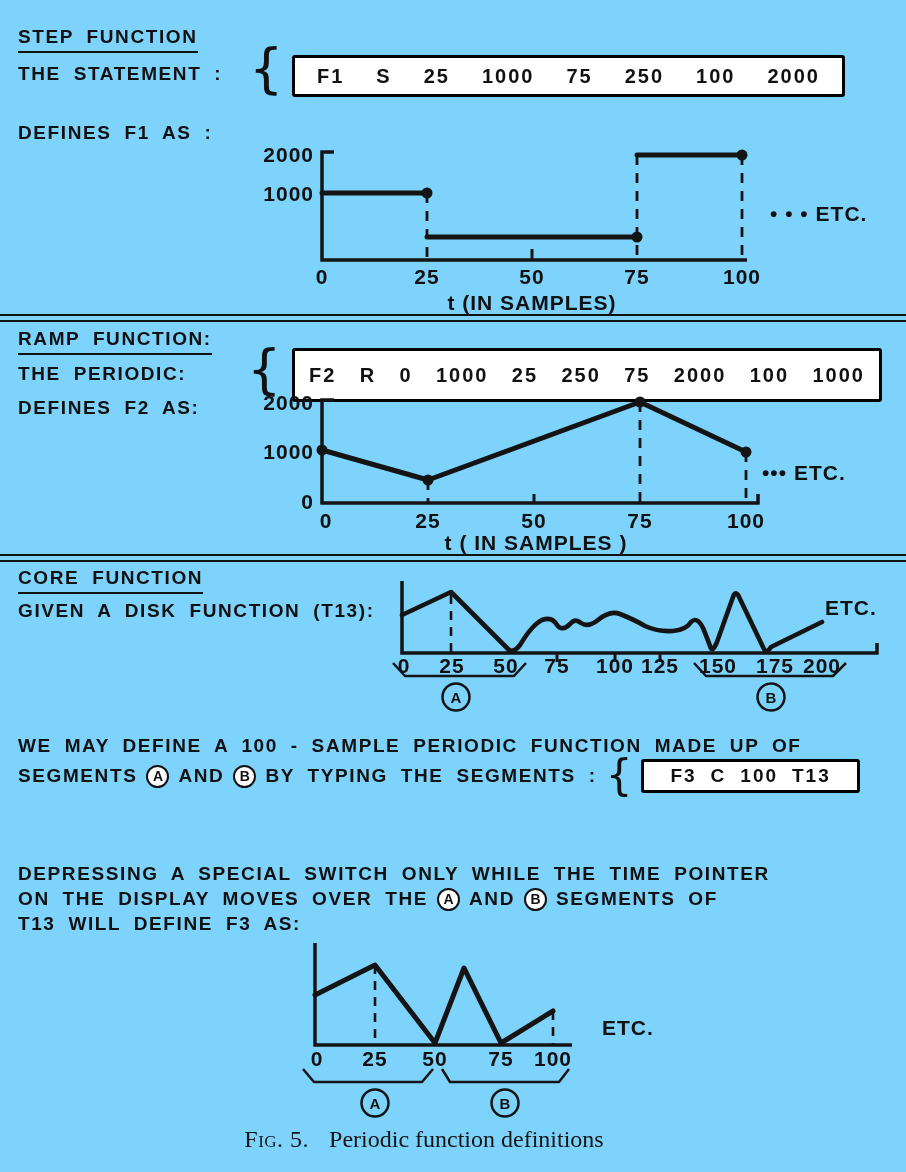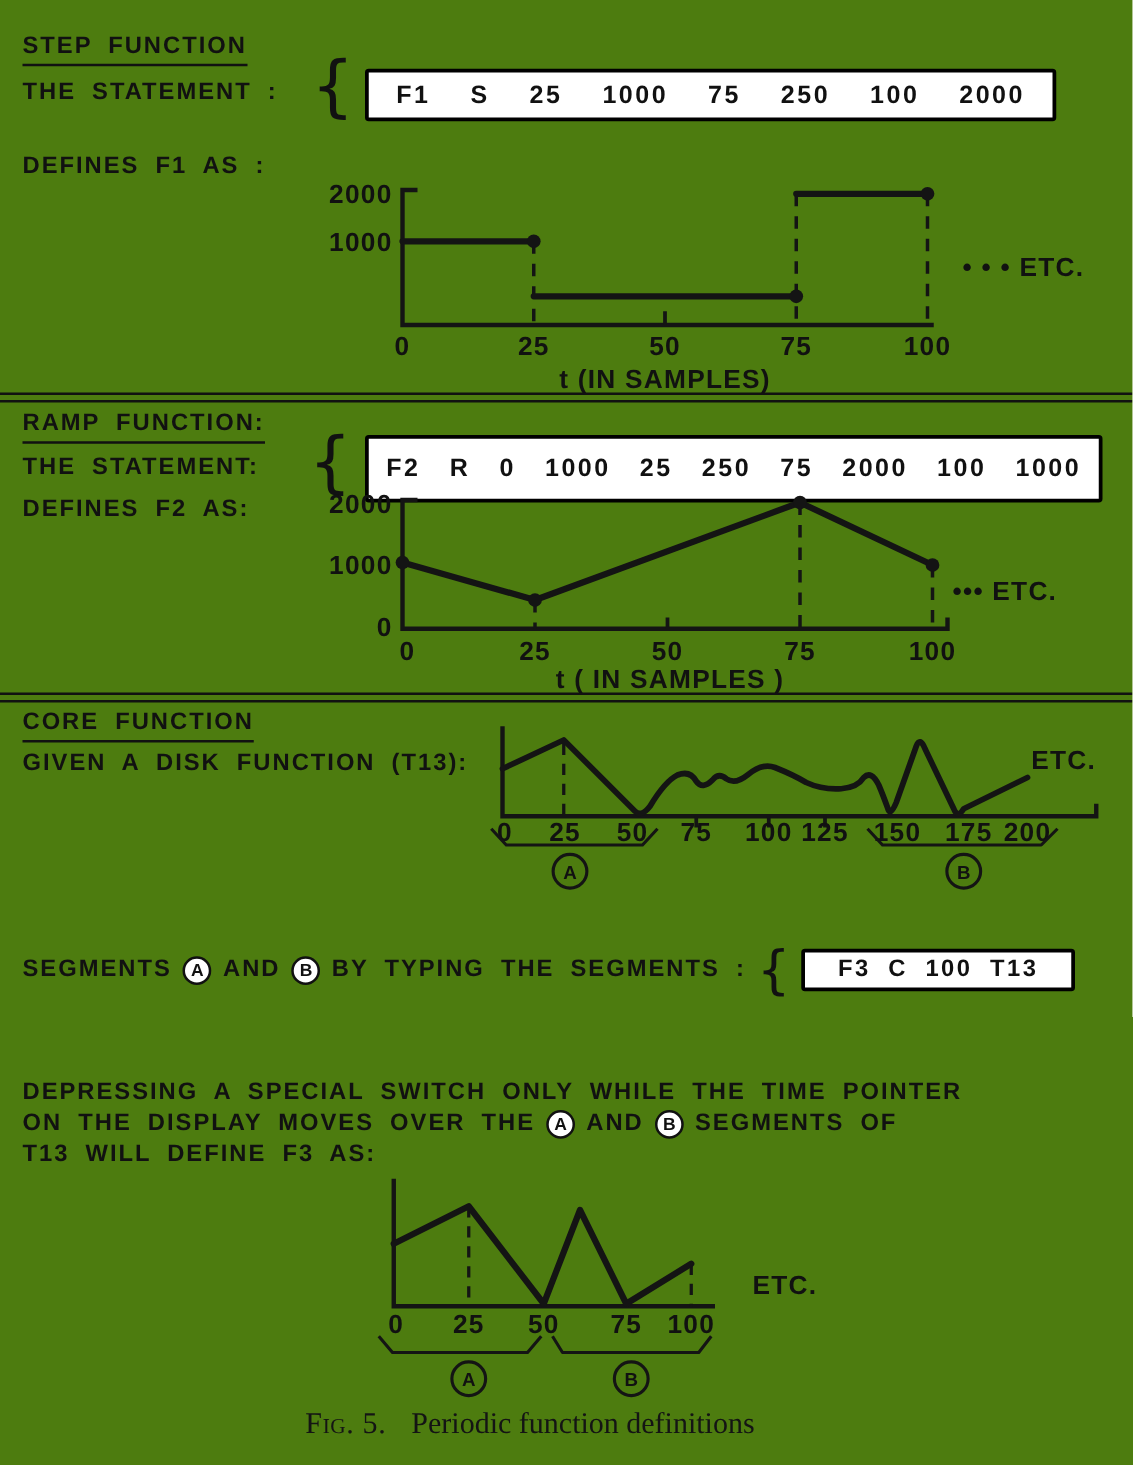--- a/index.html
+++ b/index.html
@@ -1,16 +1,16 @@
 <!DOCTYPE html>
 <html><head>
 <meta charset="utf-8">
 <style>
   html,body{margin:0;padding:0;background:#ffffff;}
-  #page{position:relative;width:906px;height:1172px;background:#4d7c0f;overflow:hidden;
+  #page{position:relative;width:906px;height:1172px;background:#7dd3fc;overflow:hidden;
         font-family:"Liberation Sans",sans-serif;color:#111;}
   .abs{position:absolute;}
   .lbl{font-weight:bold;font-size:19px;letter-spacing:1.6px;word-spacing:6px;white-space:nowrap;color:#111;}
   .title{border-bottom:2.5px solid #111;padding-bottom:3px;}
   .sbox{border:3px solid #000000;border-radius:3px;display:flex;align-items:center;
         justify-content:space-between;box-sizing:border-box;background:#fff;}
   .tok{font-weight:bold;font-size:20px;letter-spacing:2px;white-space:nowrap;}
   .brace{font-family:"DejaVu Sans",sans-serif;font-size:54px;font-weight:400;line-height:1;color:#111;}
   .brace.small{font-size:42px;}
   .divider{height:4px;border-top:2.5px solid #111;border-bottom:2.5px solid #111;}
@@ -65,21 +65,21 @@
     <text x="302" y="156" text-anchor="middle">50</text>
     <text x="407" y="156" text-anchor="middle">75</text>
     <text x="512" y="156" text-anchor="middle">100</text>
     <text x="302" y="182" text-anchor="middle">t (IN SAMPLES)</text>
     <text x="540" y="93" text-anchor="start">• • • ETC.</text>
   </svg>
 
   <div class="abs divider" style="left:0;top:314px;width:906px;"></div>
 
   <div class="abs lbl title" style="left:18px;top:328px;">RAMP FUNCTION:</div>
-  <div class="abs lbl" style="left:18px;top:363px;">THE STATEMENT:</div>
+  <div class="abs lbl" style="left:18px;top:363px;">THE PERIODIC:</div>
   <div class="abs brace" style="left:247px;top:343px;">{</div>
   <div class="abs sbox" style="left:292px;top:348px;width:590px;height:54px;padding:0 14px;">
     <span class="tok">F2</span>
     <span class="tok">R</span>
     <span class="tok">0</span>
     <span class="tok">1000</span>
     <span class="tok">25</span>
     <span class="tok">250</span>
     <span class="tok">75</span>
     <span class="tok">2000</span>
@@ -132,20 +132,21 @@
     <text x="432" y="98" text-anchor="middle">200</text>
     <path class="ink" d="M3,88 L15,101 H124 L136,88" stroke-width="2.5" stroke-linejoin="round"></path>
     <path class="ink" d="M304,88 L316,101 H443 L456,88" stroke-width="2.5" stroke-linejoin="round"></path>
     <circle class="ink" cx="66" cy="122" r="13.5" stroke-width="2.5"></circle>
     <text class="small" x="66" y="128" text-anchor="middle">A</text>
     <circle class="ink" cx="381" cy="122" r="13.5" stroke-width="2.5"></circle>
     <text class="small" x="381" y="128" text-anchor="middle">B</text>
     <text x="435" y="40" text-anchor="start">ETC.</text>
   </svg>
 
+  <div class="abs lbl" style="left:18px;top:735px;">WE MAY DEFINE A 100 - SAMPLE PERIODIC FUNCTION MADE UP OF</div>
   <div class="abs prow" style="left:18px;top:757px;height:38px;">
     <span class="lbl">SEGMENTS</span>
     <span class="circ">A</span>
     <span class="lbl">AND</span>
     <span class="circ">B</span>
     <span class="lbl">BY TYPING THE SEGMENTS :</span>
     <span class="brace small">{</span>
     <span class="sbox" style="height:34px;padding:0 26px;gap:14px;">
       <span class="tok" style="font-size:19px;">F3</span>
       <span class="tok" style="font-size:19px;">C</span>

